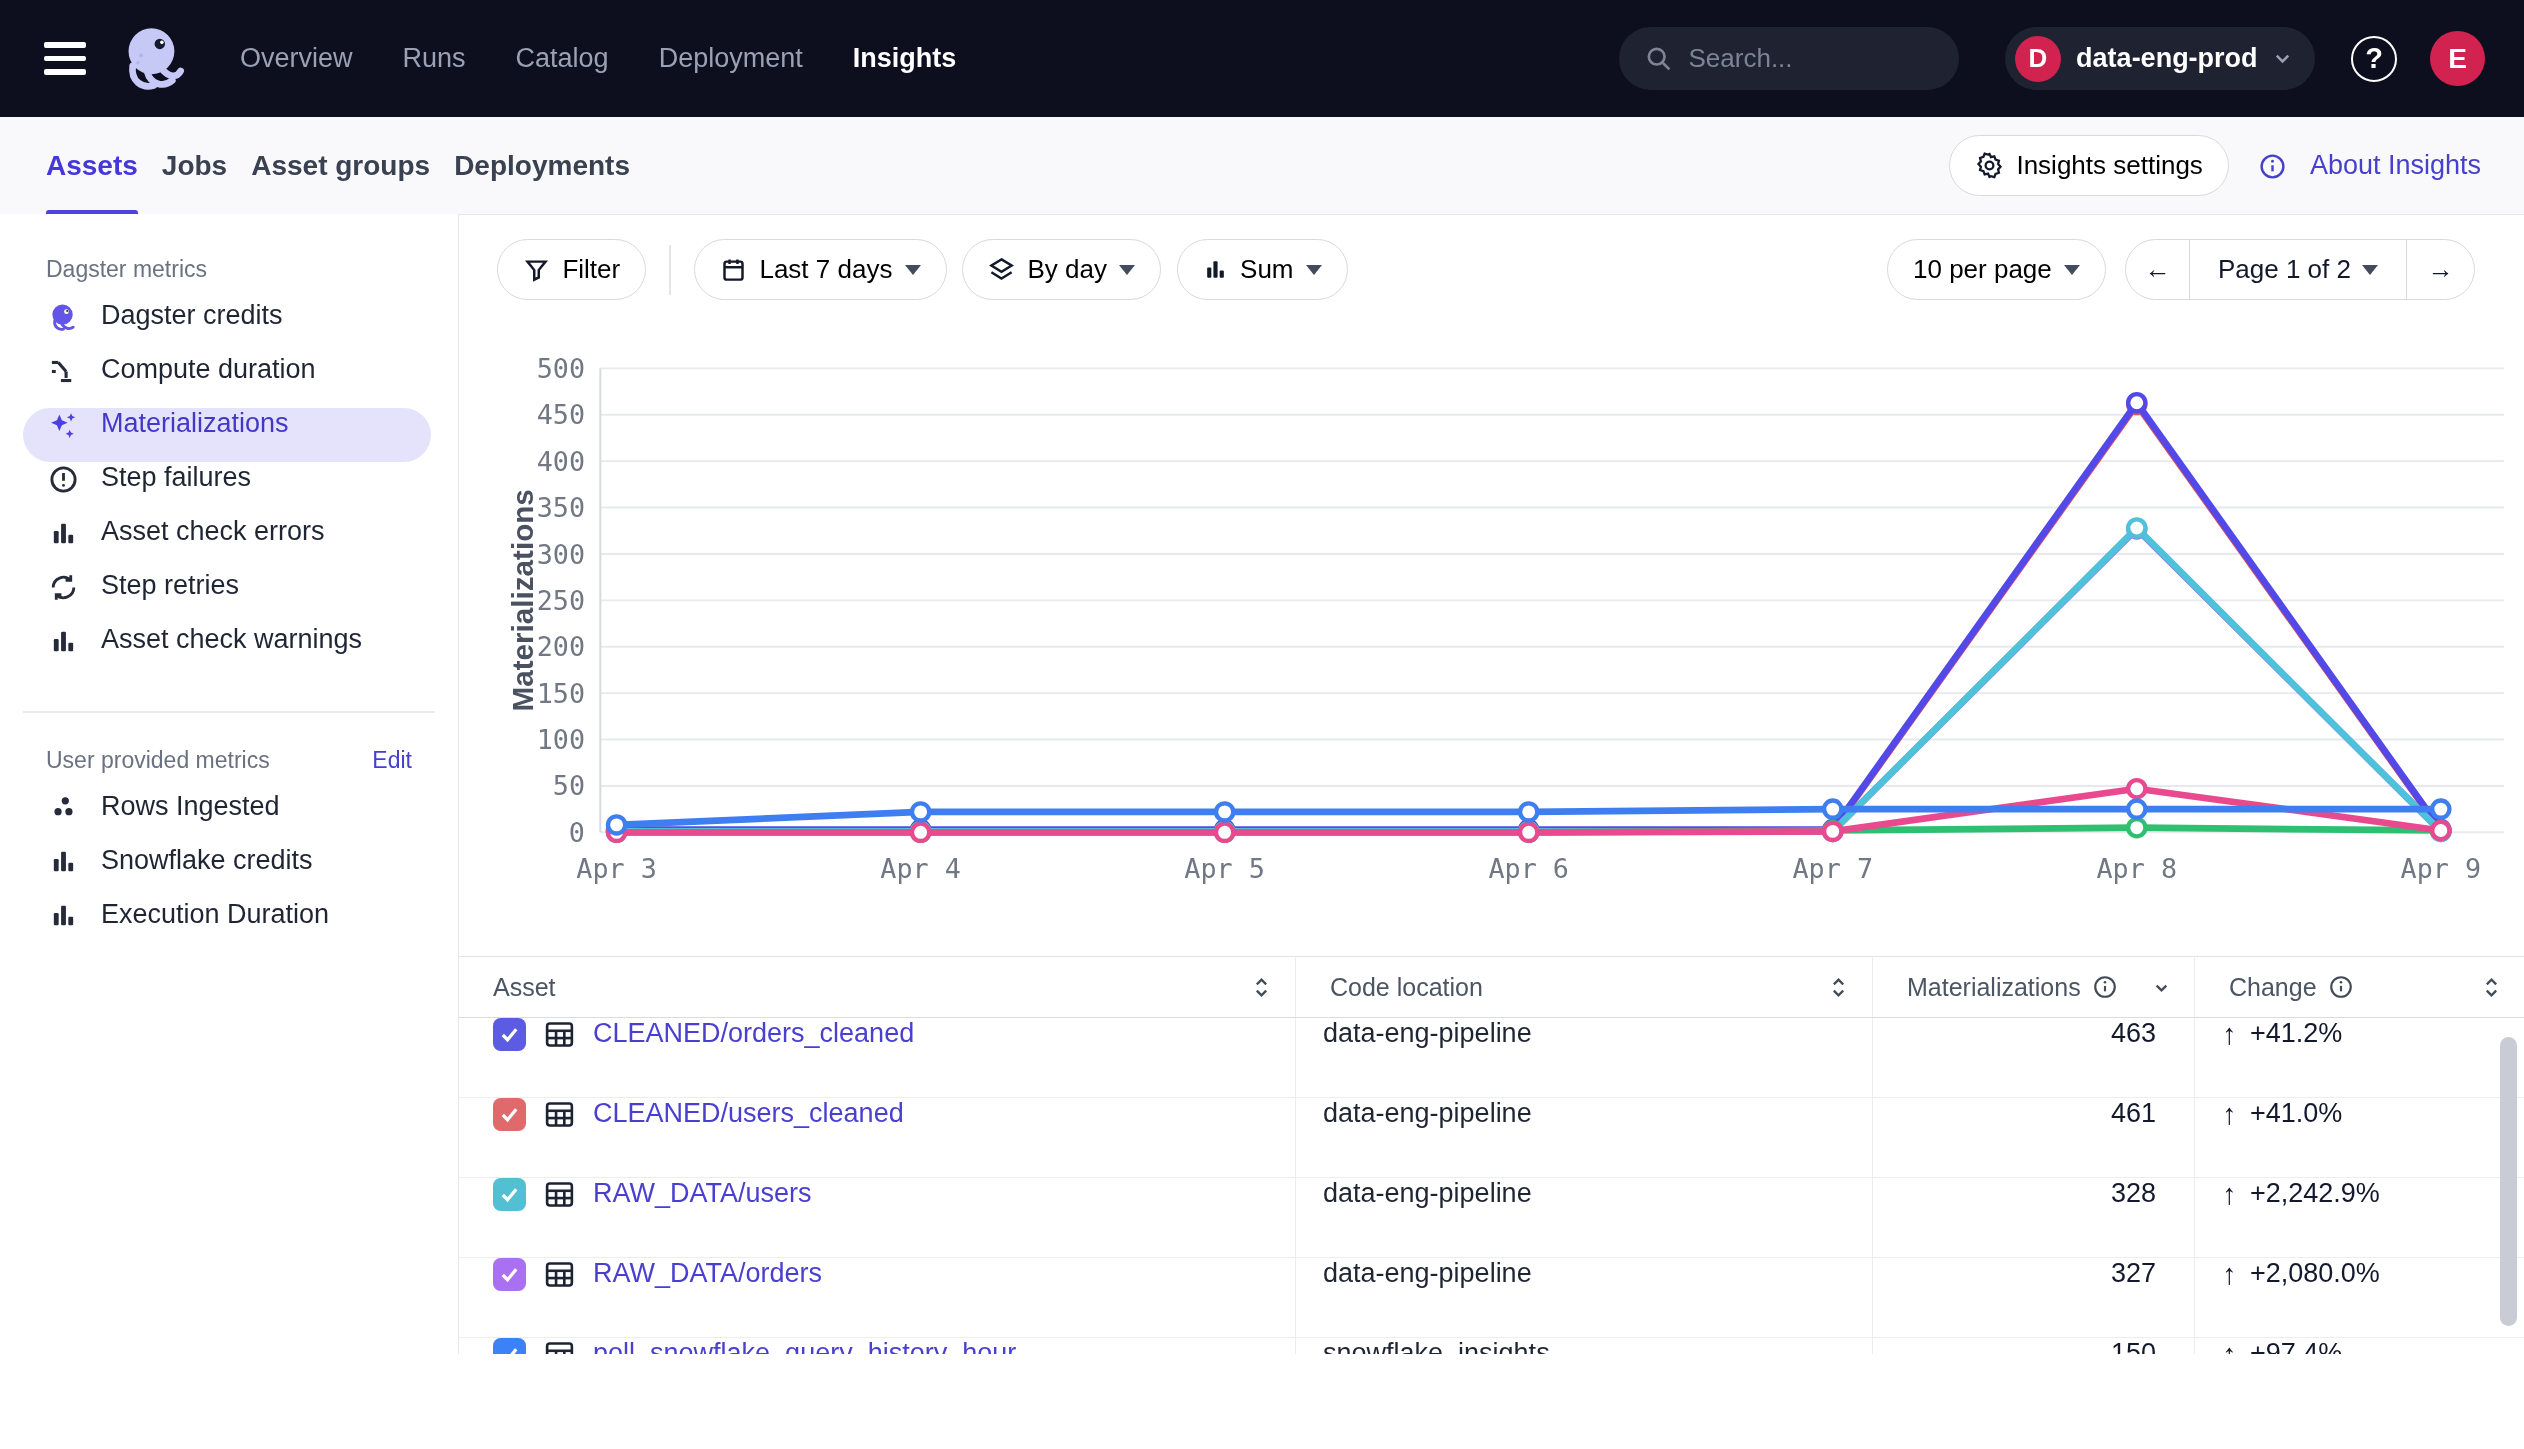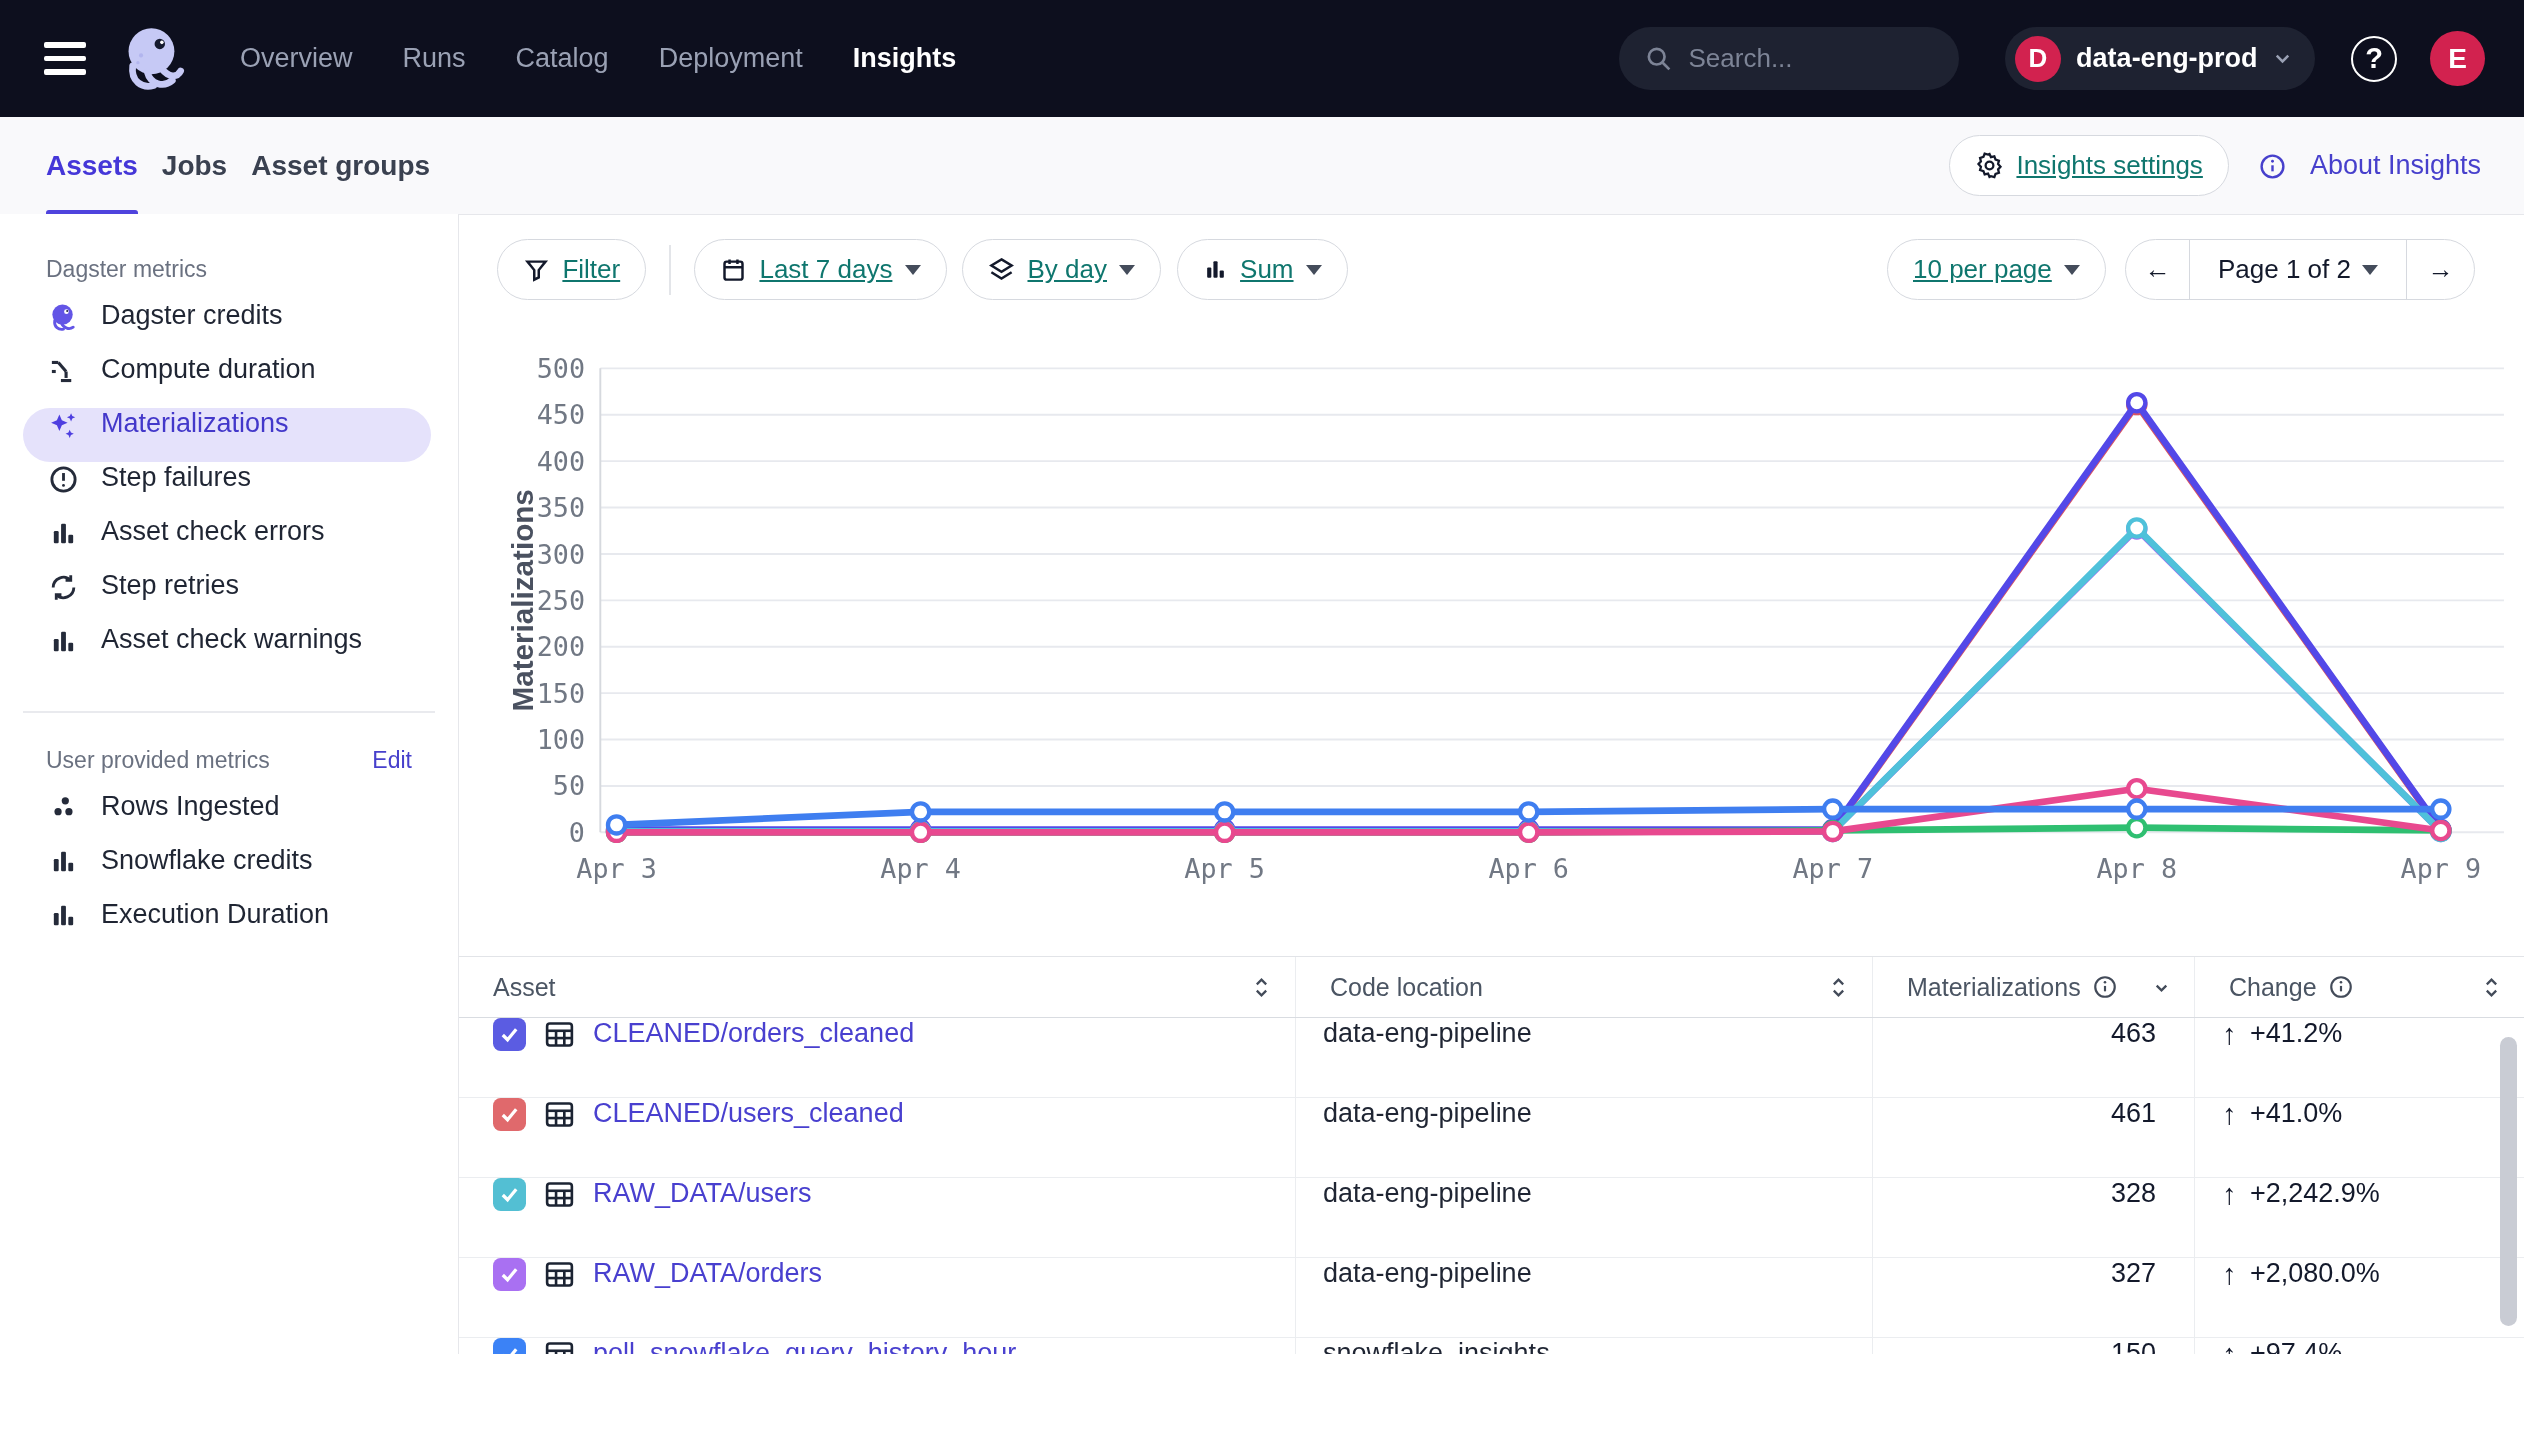--- a/index.html
+++ b/index.html
@@ -40,22 +40,22 @@
   .subnav { position:absolute; left:0; top:117px; width:2525px; height:98px; background:#f9f9fb;
             border-bottom:1.9px solid #e6e7eb; display:flex; align-items:stretch; }
   .tabs { display:flex; margin-left:46px; gap:24px; }
   .tab { position:relative; display:flex; align-items:center; font-size:28px; font-weight:bold;
          color:#3a4150; cursor:pointer; }
   .tab.active { color:#4537d8; }
   .tab.active::after { content:""; position:absolute; left:0; right:0; bottom:-1.9px; height:5.7px;
                        background:#4f43dd; border-radius:2.9px 2.9px 0 0; }
   .subnav-right { margin-left:auto; display:flex; align-items:center; margin-right:44px; gap:29px; }
   .btn { height:61px; border:1.9px solid #d6d9df; border-radius:31px; background:#ffffff;
-         display:flex; align-items:center; gap:12.4px; padding:0 25px; font-size:26px; color:#0f766e;
-         cursor:pointer; white-space:nowrap;text-decoration:underline; }
+         display:flex; align-items:center; gap:12.4px; padding:0 25px; font-size:26px; color:#000000;
+         cursor:pointer; white-space:nowrap; }
   .link-row { display:flex; align-items:flex-end; gap:23px; color:#4740cc; font-size:27px; cursor:pointer; }
 
   
   .sidebar { position:absolute; left:0; top:214px; width:459px; height:1236px; background:#ffffff;
              border-right:1.9px solid #e6e7eb; }
   .side-label { margin:42px 46px 17px 46px; font-size:23px; color:#6a7180; display:flex; }
   .side-label .edit { margin-left:auto; color:#4740cc; font-size:23px; cursor:pointer; }
   .side-item { position:relative; height:54px; margin:0 27px 0 23px; border-radius:27px;
                display:flex; align-items:flex-start; padding-left:23px; gap:21px; cursor:pointer; }
   .side-item .si-ic { width:34px; height:34px; display:flex; align-items:center; justify-content:center;
@@ -164,20 +164,21 @@
       <div class="help-btn">?</div>
       <div class="avatar">E</div>
     </div>
   </div>
 
   <div class="subnav">
     <div class="tabs">
       <div class="tab active">Assets</div>
       <div class="tab">Jobs</div>
       <div class="tab">Asset groups</div>
+      <div class="tab">Deployments</div>
     </div>
     <div class="subnav-right">
       <div class="btn">
         <span class="ic">
           <svg width="29" height="29" viewBox="0 0 24 24" fill="none" stroke="#13192b" stroke-width="1.9">
             <circle cx="12" cy="12" r="3.2"></circle>
             <path d="M12 2.5l1.2 2.6 2.8-.7 1 2.7 2.8.9-.7 2.8 2 2.2-2 2.2.7 2.8-2.8.9-1 2.7-2.8-.7L12 21.5l-1.2-2.8-2.8.7-1-2.7-2.8-.9.7-2.8-2-2.2 2-2.2-.7-2.8 2.8-.9 1-2.7 2.8.7z"></path>
           </svg>
         </span>
         <span>Insights settings</span>

